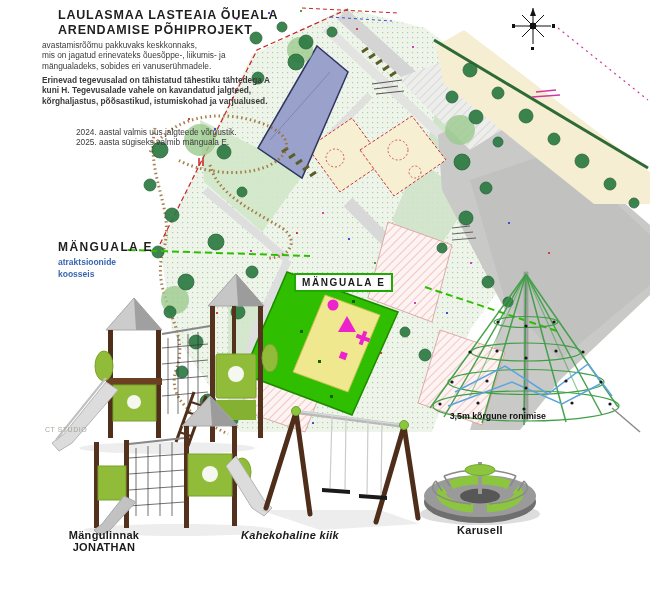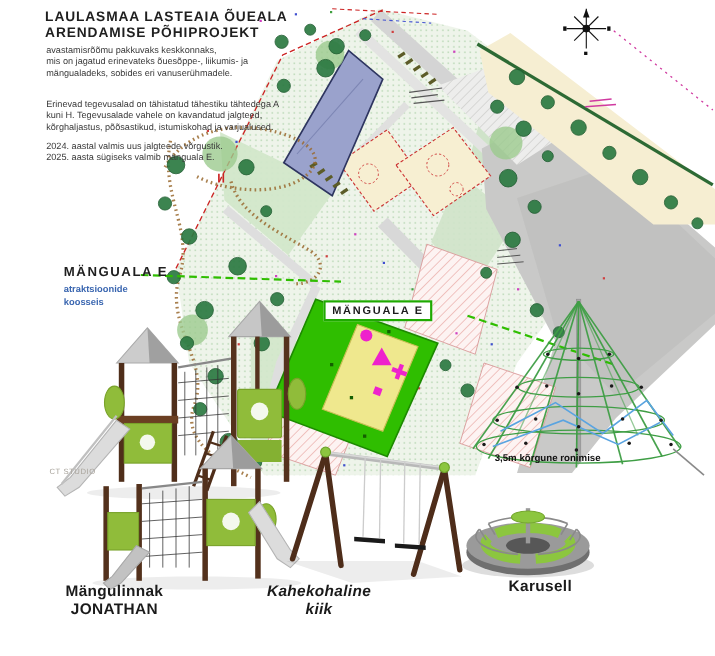--- a/index.html
+++ b/index.html
@@ -2,37 +2,37 @@
 <html><head>
 <meta charset="utf-8">
 <style>
   html,body{margin:0;padding:0;background:#ffffff;}
   .poster{
     position:relative;width:650px;height:596px;overflow:hidden;background:#ffffff;
     font-family:"Liberation Sans",sans-serif;
   }
   .artwork{position:absolute;left:0;top:0;z-index:1;}
   .txt{position:absolute;z-index:3;}
-  .title-block{left:41px;top:8px;color:#1f1f1f;font-weight:800;font-size:12.5px;
+  .title-block{left:58px;top:8px;color:#1f1f1f;font-weight:800;font-size:12.5px;
     letter-spacing:.8px;line-height:14.5px;}
   .para{left:42px;color:#3a3a3a;font-size:8.3px;line-height:10.4px;font-weight:500;}
   .para1{top:40px;}
-  .para2{top:89px;}
-  .para3{top:127px;}
+  .para2{top:75px;font-weight:bold;}
+  .para3{top:127px;margin-left:34px;}
   .zone-heading{left:58px;top:240px;}
   .zone-heading .zh-title{color:#1f1f1f;font-weight:800;font-size:12px;letter-spacing:1.4px;}
   .zone-heading .zh-sub{color:#3a66b0;font-weight:700;font-size:8.5px;line-height:11.5px;margin-top:3px;}
   .map-label{
     left:294px;top:273px;background:#ffffff;border:2px solid #1faa00;
     padding:2px 6px 2px 6px;color:#1c1c1c;font-weight:800;font-size:10px;letter-spacing:1.6px;
   }
-  .equip-label{color:#1a1a1a;font-weight:700;font-size:14px;letter-spacing:.3px;text-align:center;}
+  .equip-label{color:#1a1a1a;font-weight:700;font-size:11px;letter-spacing:.3px;text-align:center;}
   .lbl-jonathan{left:44px;top:529px;width:120px;}
   .lbl-kiik{left:240px;top:529px;width:100px;font-style:italic;}
-  .lbl-karusell{left:440px;top:524px;width:80px;text-align:right;}
+  .lbl-karusell{left:440px;top:524px;width:80px;}
   .lbl-pyramid{left:406px;top:409px;width:140px;text-align:right;color:#111;
     font-weight:800;font-size:8.8px;line-height:15px;}
   .watermark{left:45px;top:426px;color:#a9a49c;font-size:7px;letter-spacing:.5px;}
 </style>
 </head>
 <body>
 
 <div class="poster">
 
   <svg class="artwork" width="650" height="596" viewBox="0 0 650 596">

